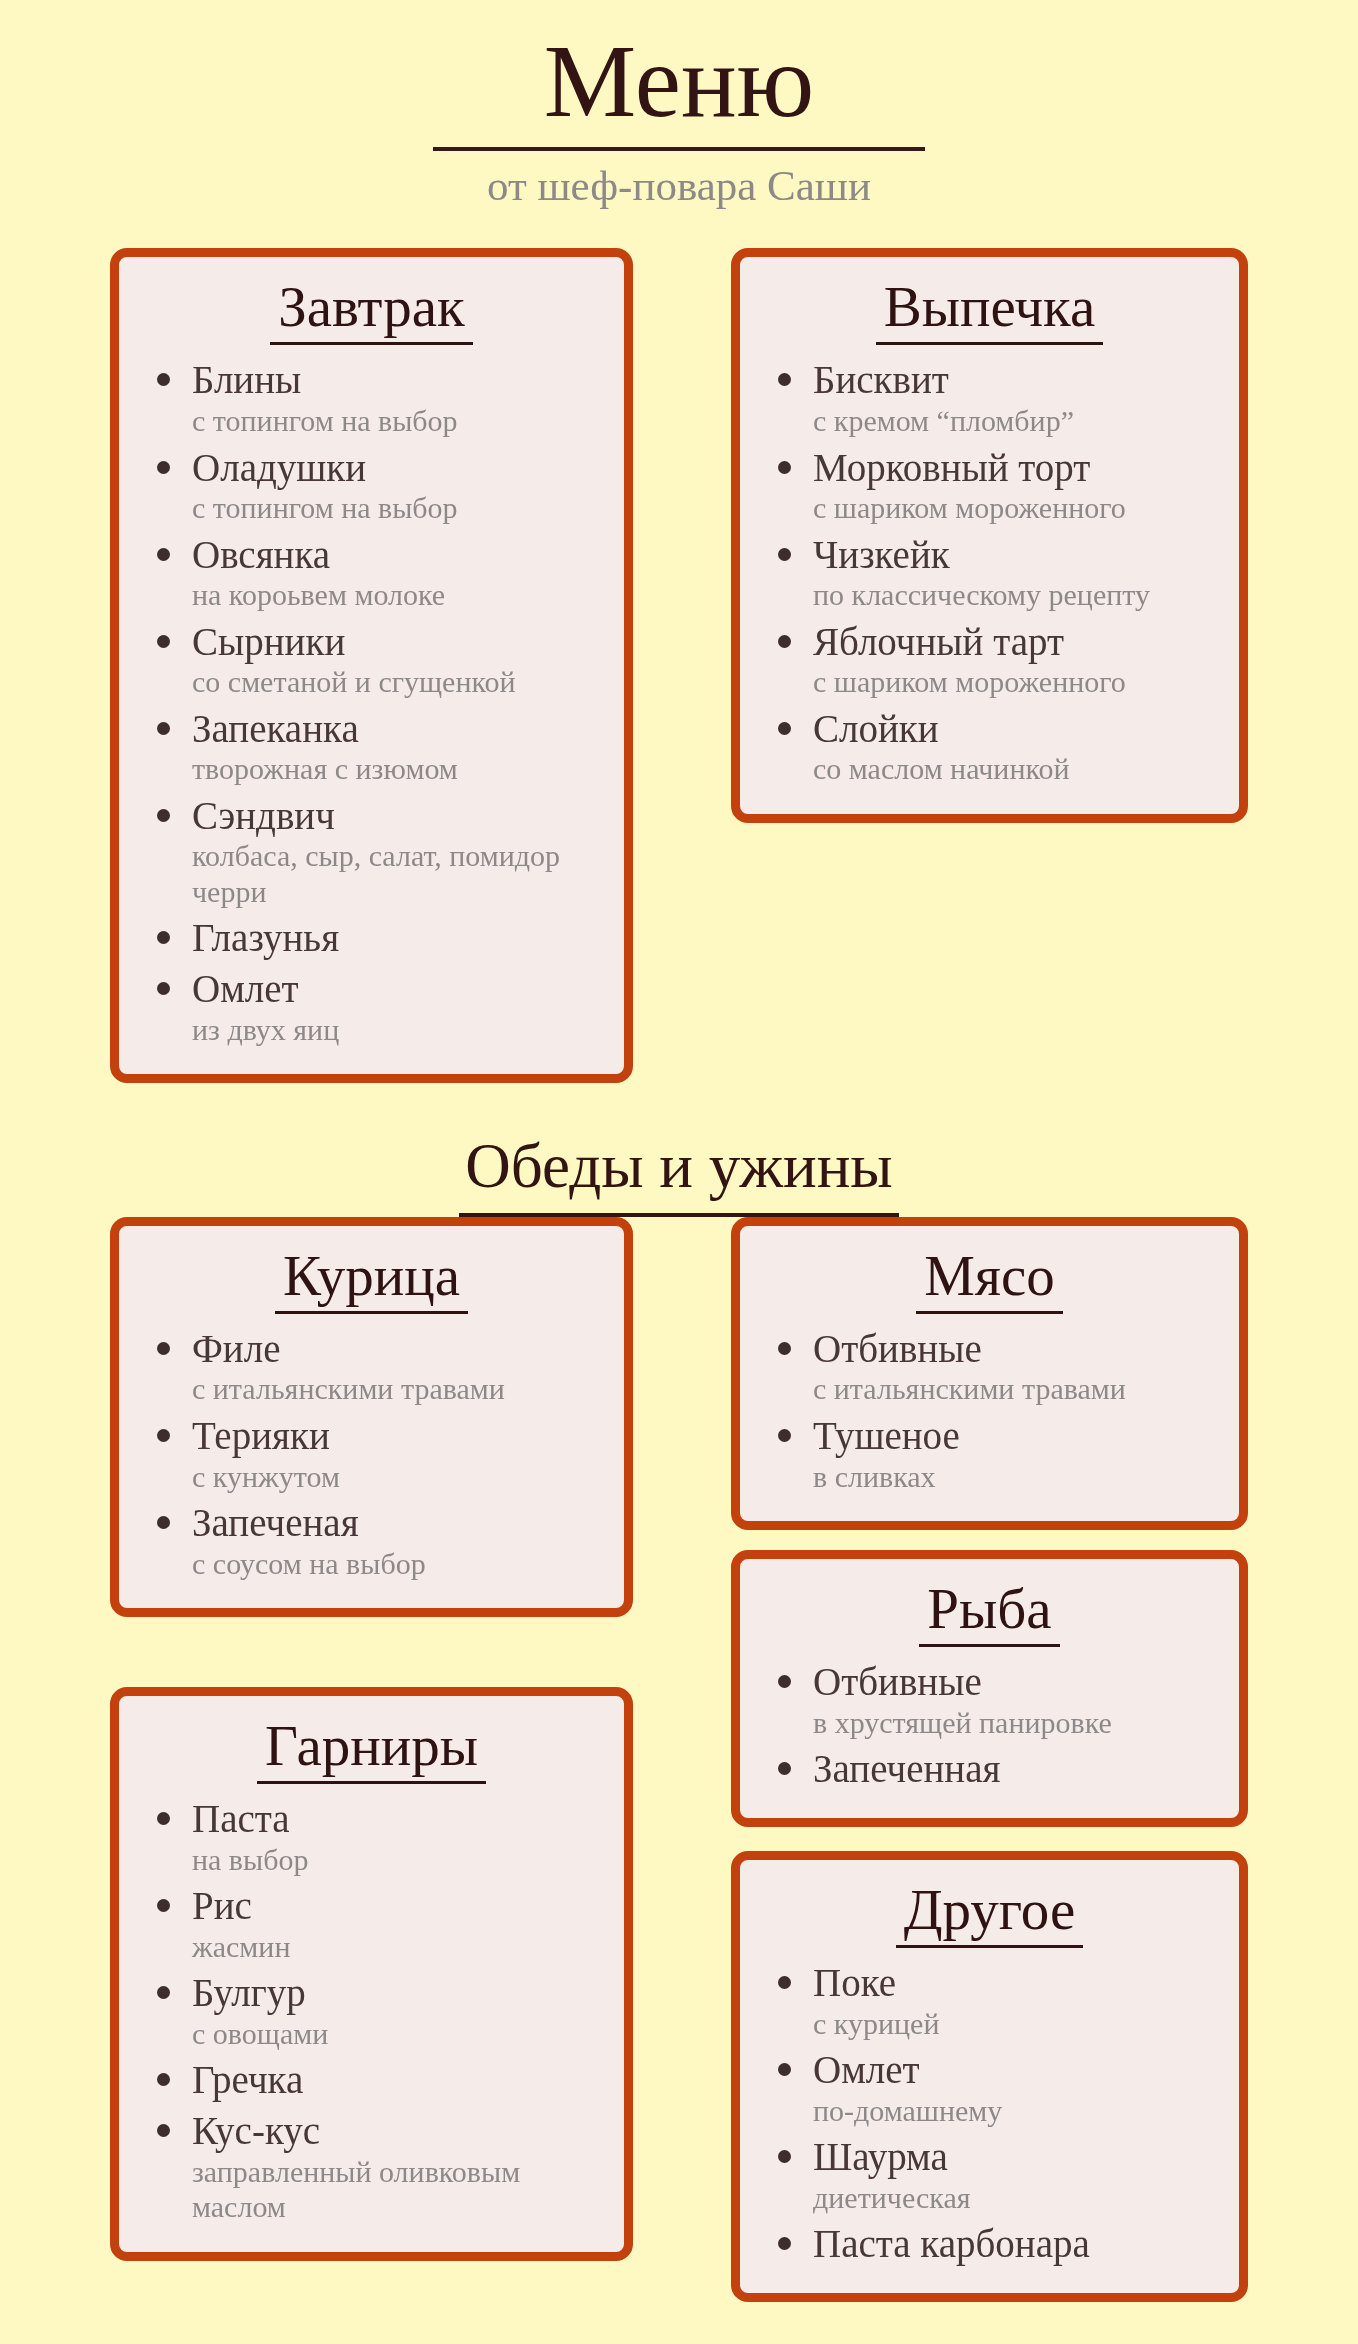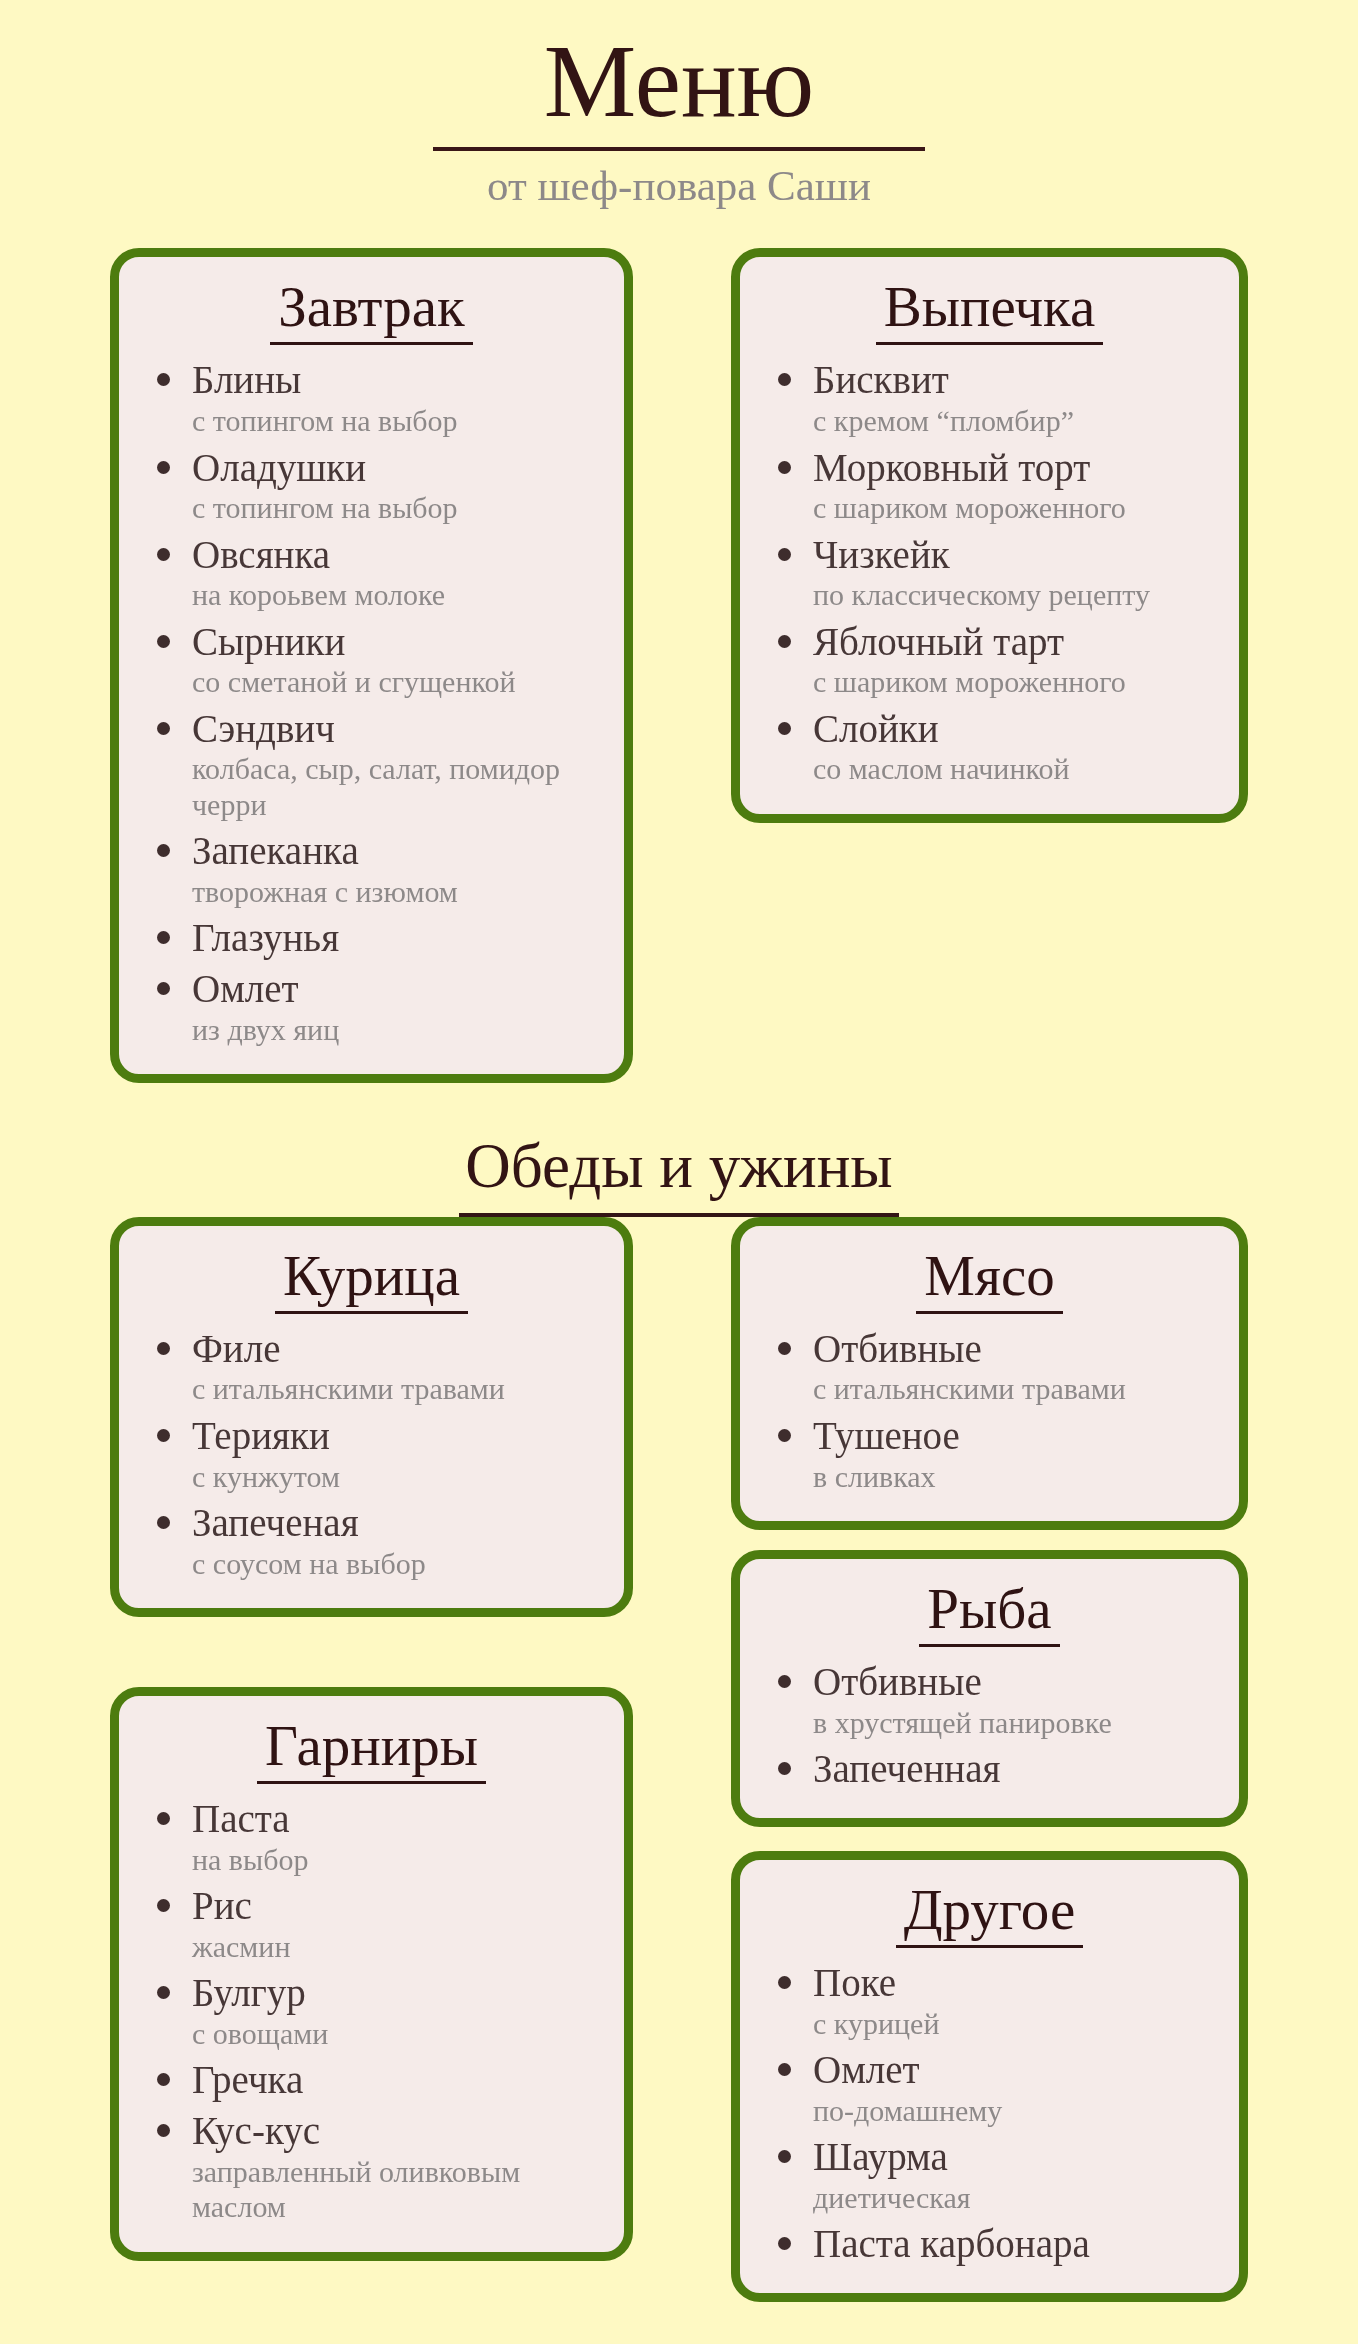--- a/index.html
+++ b/index.html
@@ -43,22 +43,22 @@
     padding: 0 110px;
     align-items: flex-start;
   }
   .col { display: flex; flex-direction: column; flex: none; }
   .col-left  { width: 523px; }
   .col-right { width: 517px; }
   .card {
     box-sizing: border-box;
     width: 100%;
     background: #f5ebe9;
-    border: 9px solid #4d7c0f;
-    border-radius: 29px;
+    border: 9px solid #c2410c;
+    border-radius: 17px;
     padding: 14px 26px 20px;
   }
   .card-title {
     margin: 0 0 16px;
     text-align: center;
     font-size: 57px;
     font-weight: 400;
     line-height: 1.25;
     color: #2f1313;
   }
@@ -145,29 +145,29 @@
           <li class="item">
             <span class="bullet"></span>
             <span class="item-body">
               <span class="item-name">Сырники</span>
               <span class="item-desc">со сметаной и сгущенкой</span>
             </span>
           </li>
           <li class="item">
             <span class="bullet"></span>
             <span class="item-body">
+              <span class="item-name">Запеканка</span>
+              <span class="item-desc">творожная с изюмом</span>
+            </span>
+          </li>
+          <li class="item">
+            <span class="bullet"></span>
+            <span class="item-body">
               <span class="item-name">Сэндвич</span>
               <span class="item-desc">колбаса, сыр, салат, помидор черри</span>
-            </span>
-          </li>
-          <li class="item">
-            <span class="bullet"></span>
-            <span class="item-body">
-              <span class="item-name">Запеканка</span>
-              <span class="item-desc">творожная с изюмом</span>
             </span>
           </li>
           <li class="item">
             <span class="bullet"></span>
             <span class="item-body">
               <span class="item-name">Глазунья</span>
             </span>
           </li>
           <li class="item">
             <span class="bullet"></span>

